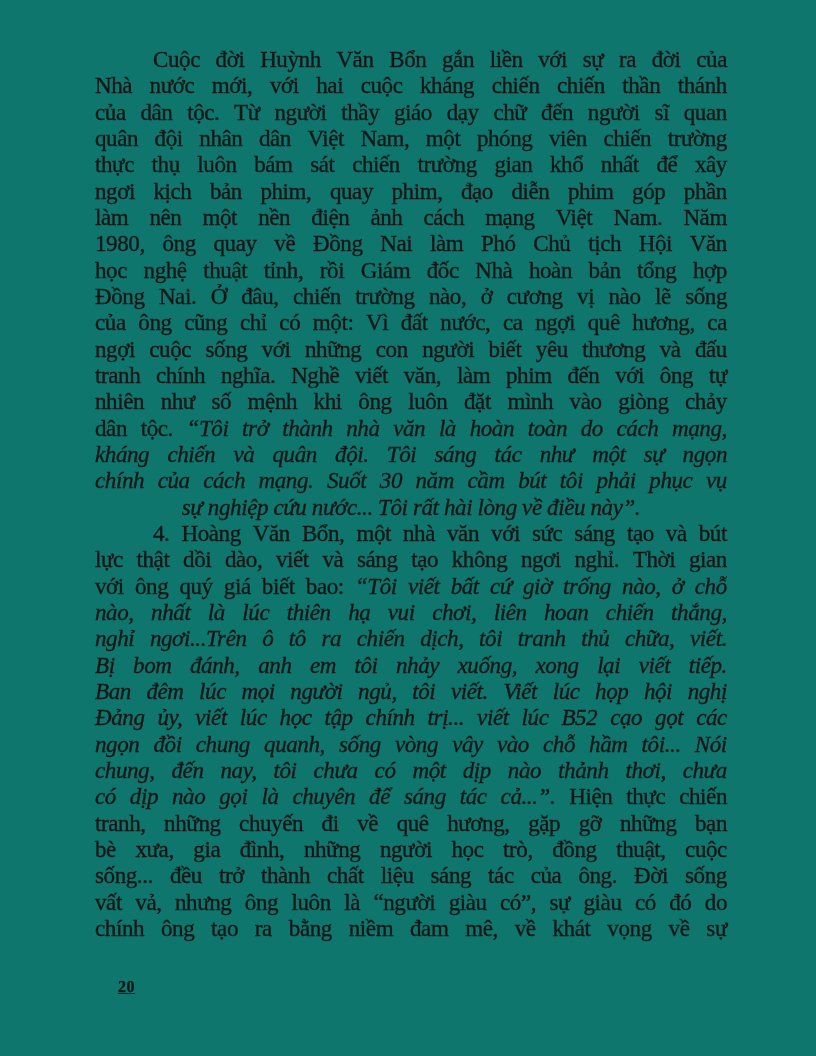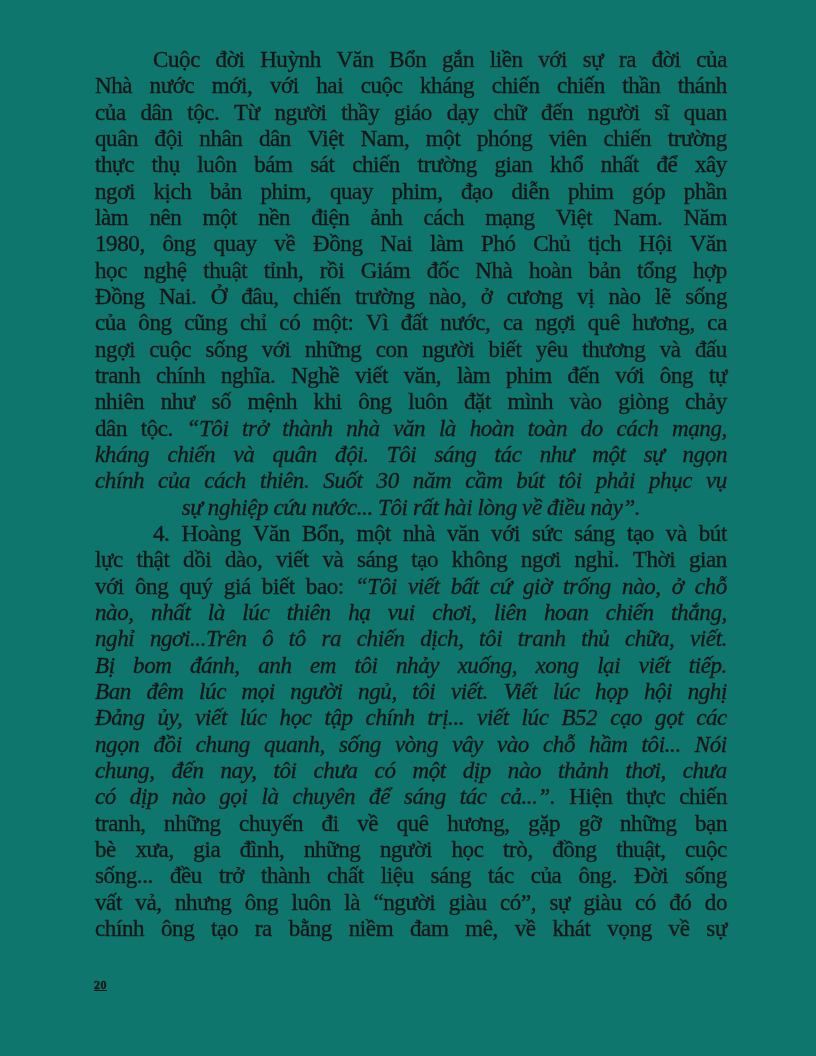--- a/index.html
+++ b/index.html
@@ -34,23 +34,23 @@
     justify-content: space-between;
     flex-wrap: nowrap;
   }
   
   .line.plain { white-space: pre; text-align: center; }
   .line.indent { padding-left: 58px; }
   .it { font-style: italic; }
   .w { flex: 0 0 auto; }
   .page-number {
     position: absolute;
-    left: 94px;
+    left: 118px;
     top: 978px;
-    font-size: 12px;
+    font-size: 16px;
     font-weight: bold;
     letter-spacing: 0.5px;
     text-decoration: underline;
   }
 </style>
 </head>
 <body>
 
 <div class="page">
   <div class="text-block">
@@ -277,21 +277,21 @@
           <span class="w it">tác</span>
           <span class="w it">như</span>
           <span class="w it">một</span>
           <span class="w it">sự</span>
           <span class="w it">ngọn</span>
         </div>
         <div class="line j">
           <span class="w it">chính</span>
           <span class="w it">của</span>
           <span class="w it">cách</span>
-          <span class="w it">thiên.</span>
+          <span class="w it">mạng.</span>
           <span class="w it">Suốt</span>
           <span class="w it">30</span>
           <span class="w it">năm</span>
           <span class="w it">cầm</span>
           <span class="w it">bút</span>
           <span class="w it">tôi</span>
           <span class="w it">phải</span>
           <span class="w it">phục</span>
           <span class="w it">vụ</span>
         </div>

